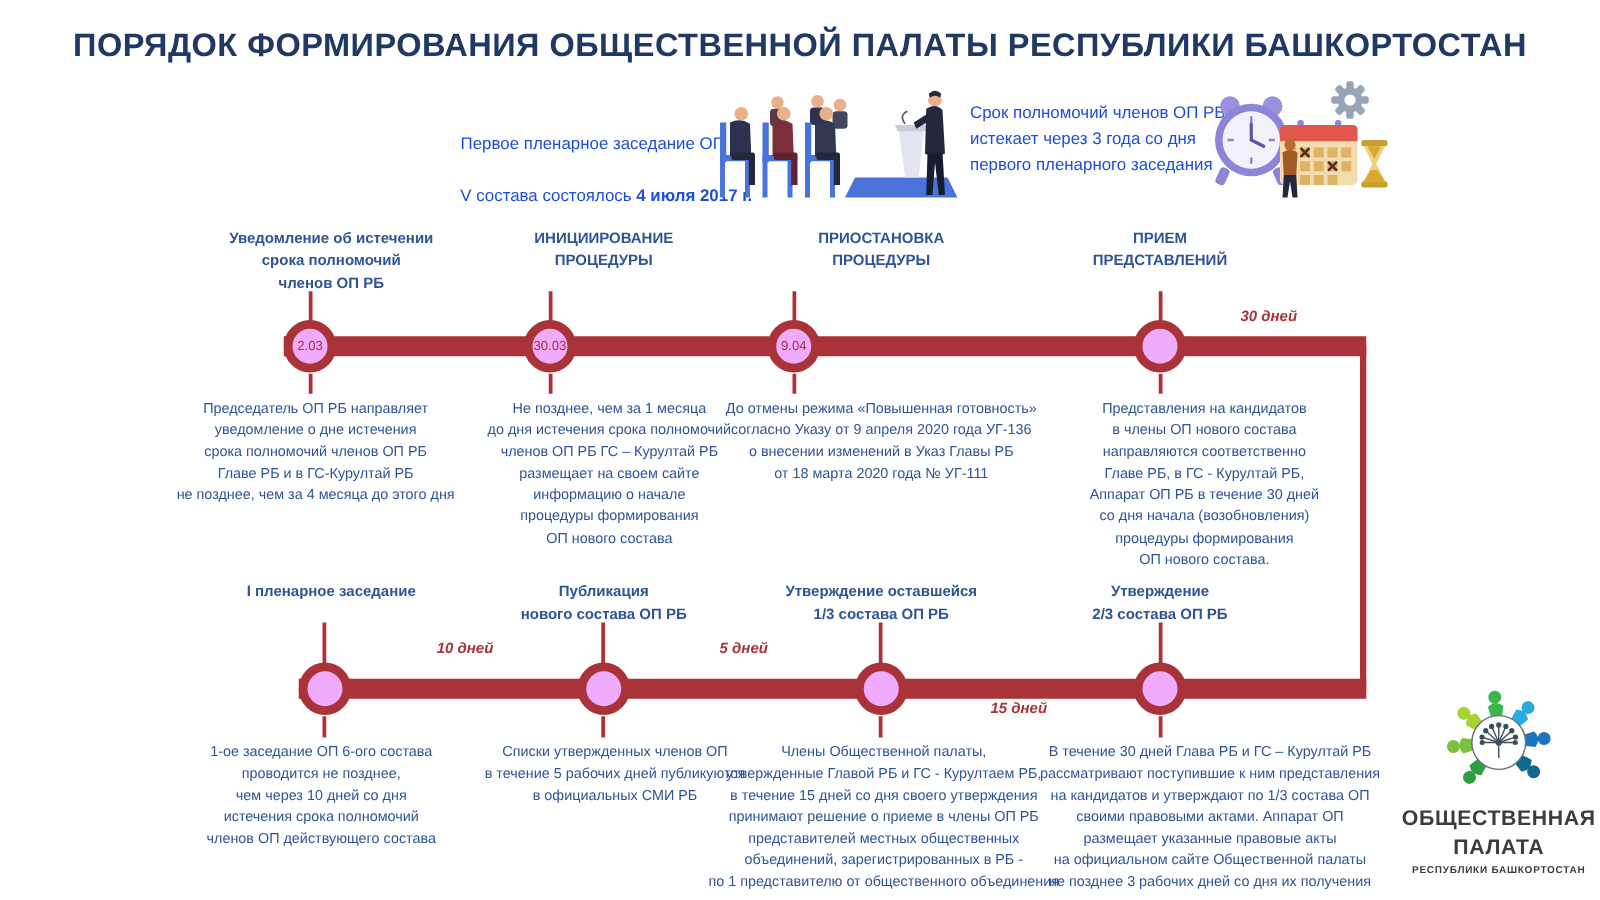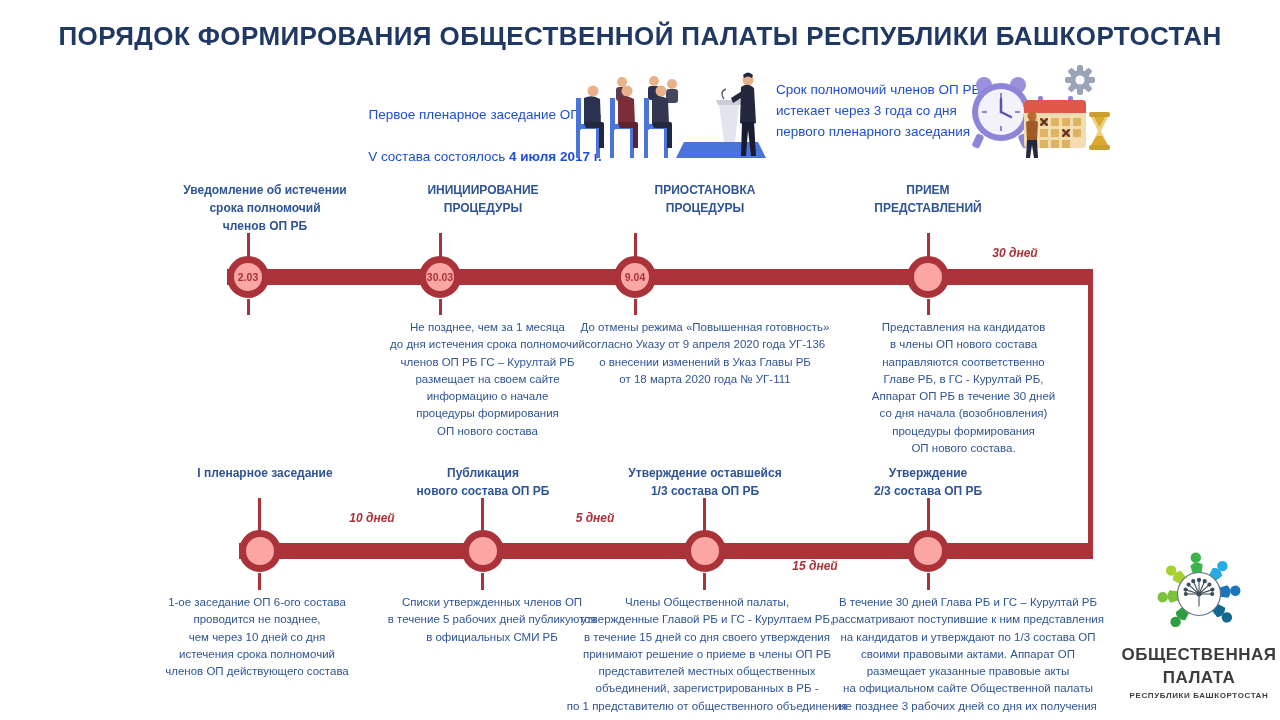--- a/index.html
+++ b/index.html
@@ -16,22 +16,22 @@
   .intro-red b{font-weight:700;}
 
   .col-head{color:#2f5496;font-weight:700;font-size:12px;line-height:1.5;text-align:center;
             white-space:pre-line;}
   .col-body{color:#2f5496;font-size:11.5px;line-height:1.5;text-align:center;white-space:pre-line;}
 
   .tl-bar{background:#a93339;height:16px;}
   .tl-vline{background:#a93339;width:5px;}
   .tick{width:3px;background:#a93339;}
   .tl-circle{width:28px;height:28px;border:7px solid #a93339;border-radius:50%;
-             background:#fca5a5;display:flex;align-items:center;justify-content:center;
-             color:#a93339;font-weight:700;font-size:10.5px;box-sizing:content-box;}
+             background:#f0abfc;display:flex;align-items:center;justify-content:center;
+             color:#a93339;font-weight:400;font-size:10.5px;box-sizing:content-box;}
   .day-label{color:#a93339;font-style:italic;font-size:12px;font-weight:600;text-align:center;width:120px;}
 
   .logo-box{left:1118px;top:546px;width:162px;text-align:center;}
   .logo-box svg{display:block;margin:0 auto;}
   .logo-name{color:#3c3c3c;font-weight:700;font-size:17px;line-height:1.15;letter-spacing:.5px;margin-top:3px;}
   .logo-sub{color:#3c3c3c;font-weight:700;font-size:8px;letter-spacing:.6px;margin-top:4px;}
 </style>
 </head>
 <body>
 
@@ -194,20 +194,25 @@
   <div class="abs tl-circle" style="left:227px;top:256px;">2.03</div>
   <div class="abs tl-circle" style="left:419px;top:256px;">30.03</div>
   <div class="abs tl-circle" style="left:614px;top:256px;">9.04</div>
   <div class="abs tl-circle" style="left:907px;top:256px;"></div>
 
   <div class="abs tick" style="left:247px;top:299px;height:16px;"></div>
   <div class="abs tick" style="left:439px;top:299px;height:16px;"></div>
   <div class="abs tick" style="left:634px;top:299px;height:16px;"></div>
   <div class="abs tick" style="left:927px;top:299px;height:16px;"></div>
 
+  <div class="abs col-body" style="left:120px;top:319px;width:265px;">Председатель ОП РБ направляет
+уведомление о дне истечения
+срока полномочий членов ОП РБ
+Главе РБ и в ГС-Курултай РБ
+не позднее, чем за 4 месяца до этого дня</div>
   <div class="abs col-body" style="left:355px;top:319px;width:265px;">Не позднее, чем за 1 месяца
 до дня истечения срока полномочий
 членов ОП РБ ГС – Курултай РБ
 размещает на своем сайте
 информацию о начале
 процедуры формирования
 ОП нового состава</div>
   <div class="abs col-body" style="left:555px;top:319px;width:300px;">До отмены режима «Повышенная готовность»
 согласно Указу от 9 апреля 2020 года УГ-136
 о внесении изменений в Указ Главы РБ

